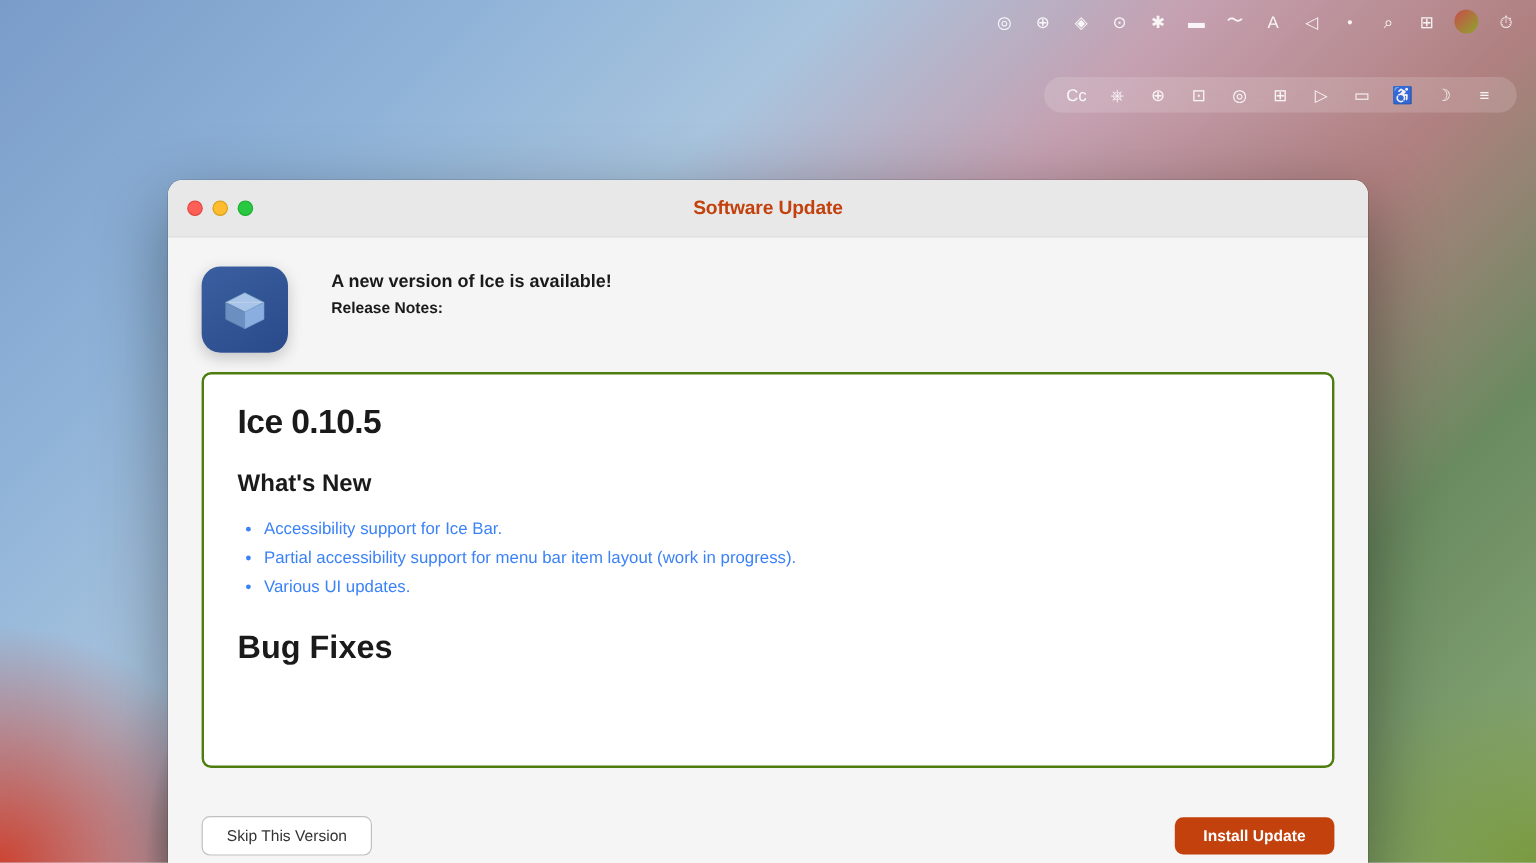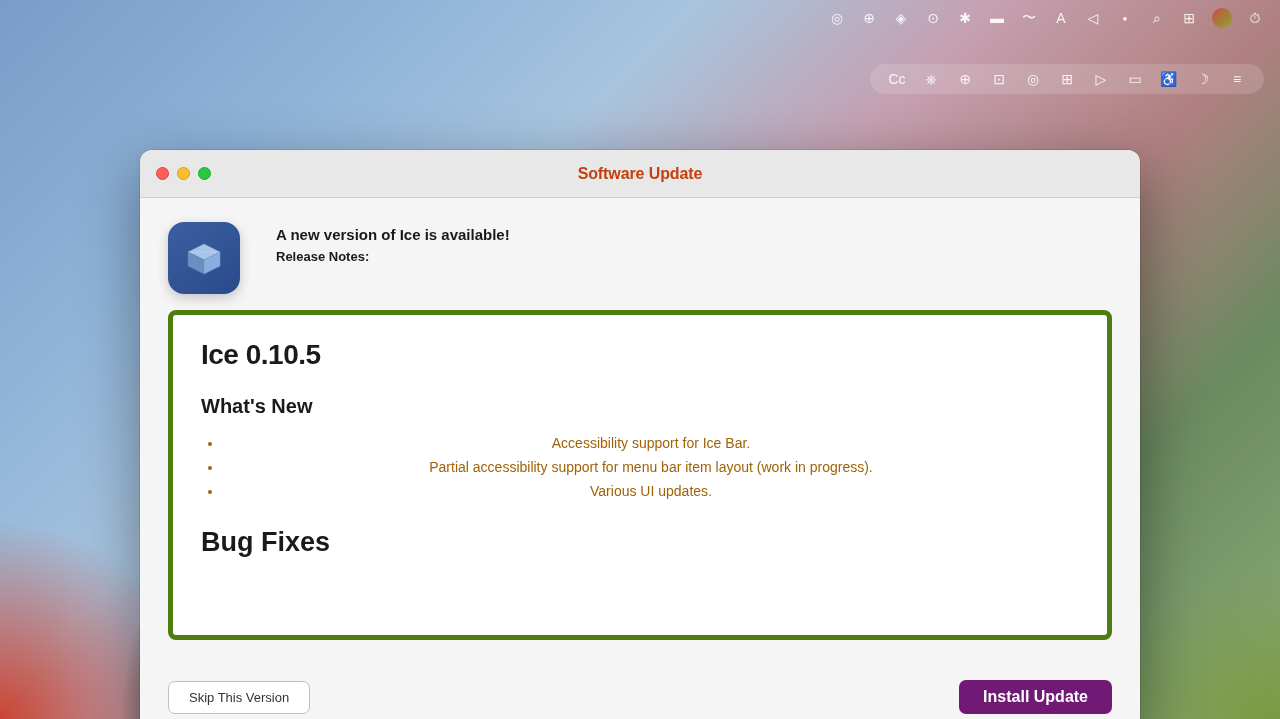--- a/index.html
+++ b/index.html
@@ -186,21 +186,21 @@
     }
 
     .release-notes-label {
       font-size: 13px;
       font-weight: 700;
       color: #1a1a1a;
     }
 
     
     .notes-box {
-      border: 5px solid #4d7c0f;
+      border: 2px solid #4d7c0f;
       border-radius: 8px;
       background: white;
       padding: 24px 28px;
       height: 330px;
       overflow: hidden;
       margin-bottom: 0;
     }
 
     .notes-version {
       font-size: 28px;
@@ -218,23 +218,22 @@
     }
 
     .notes-list {
       list-style: disc;
       padding-left: 22px;
       margin-bottom: 24px;
     }
 
     .notes-list li {
       font-size: 14px;
-      color: #a16207;
+      color: #3b82f6;
       line-height: 1.7;
-      text-align: center;
     }
 
     .bug-fixes-title {
       font-size: 27px;
       font-weight: 700;
       color: #1a1a1a;
       margin-top: 8px;
     }
 
     
@@ -251,25 +250,25 @@
       border: 1px solid #c0c0c0;
       border-radius: 7px;
       padding: 8px 20px;
       font-size: 13px;
       color: #333;
       cursor: pointer;
       font-family: inherit;
     }
 
     .btn-install {
-      background: #701a75;
+      background: #c2410c;
       border: none;
       border-radius: 7px;
       padding: 8px 24px;
-      font-size: 16px;
+      font-size: 13px;
       color: white;
       font-weight: 600;
       cursor: pointer;
       font-family: inherit;
       text-align: center;
     }
   </style>
 </head>
 <body>
 

